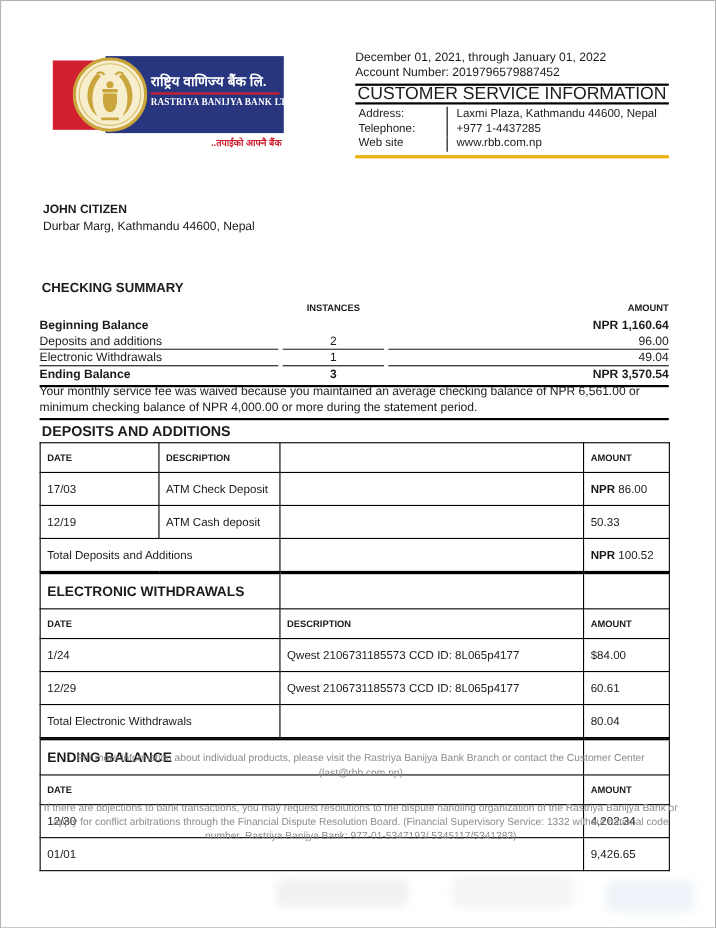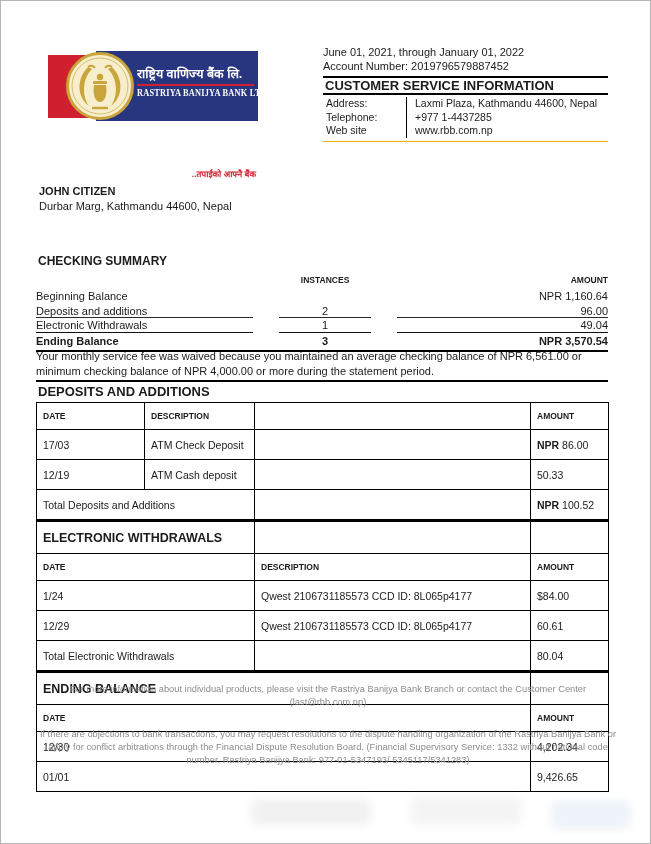--- a/index.html
+++ b/index.html
@@ -20,44 +20,44 @@
     font-weight:bold; font-size:12.5px; white-space:nowrap; overflow:hidden;
   }
   .logo-rule { position:absolute; left:89px; top:33px; width:117px; height:2px; background:#d01f2f; }
   .logo-en {
     position:absolute; left:89px; top:37px; color:#fff; font-weight:bold;
     font-size:9.5px; font-family:"Liberation Serif", serif; white-space:nowrap;
     transform:scaleX(0.88); transform-origin:left center; letter-spacing:0.2px;
   }
   .logo-tagline {
     position:absolute; left:50px; top:73px; width:158px; text-align:right;
-    color:#d01f2f; font-weight:bold; font-size:8.5px; white-space:nowrap;margin-top:44px;
+    color:#d01f2f; font-weight:bold; font-size:8.5px; white-space:nowrap;
   }
 
   
   .hdr { position:absolute; left:322px; top:44px; width:285px; font-size:11px; }
   .hdr-line { line-height:14px; }
   .csi { margin-top:3px; border-top:2.5px solid #000; }
-  .csi-title { font-weight:bold; font-size:13px; line-height:15px; padding-left:2px; border-bottom:2.5px solid #000; }
-  .csi-rows { border-bottom:1px solid #eab308; padding:2px 0 3px 0; }
+  .csi-title { font-weight:normal; font-size:16px; line-height:15px; padding-left:2px; border-bottom:2.5px solid #000; }
+  .csi-rows { border-bottom:3px solid #eab308; padding:2px 0 3px 0; }
   .csi-row { display:flex; line-height:13.5px; font-size:10.5px; }
   .csi-label { width:80px; padding-left:3px; border-right:1px solid #000; }
   .csi-value { flex:1; padding-left:8px; }
 
   
   .customer { position:absolute; left:38px; top:183px; font-size:11px; line-height:15px; }
   .customer .name { font-weight:bold; }
 
   
   .sum { position:absolute; left:35px; top:253px; width:572px; font-size:11px; }
   .sum-title { font-weight:bold; font-size:12px; margin:0 0 5px 2px; }
-  .sumrow { display:flex; gap:26px; height:14.5px; line-height:14px; }
+  .sumrow { display:flex; gap:4px; height:14.5px; line-height:14px; }
   .sc1 { width:38%; } .sc2 { width:16%; text-align:center; } .sc3 { flex:1; text-align:right; }
   .sumhead { font-size:8.5px; font-weight:bold; height:16px; }
-  .sum-b { font-weight:normal; }
+  .sum-b { font-weight:bold; }
   .rb > div { border-bottom:1.2px solid #2a2a2a; }
   .rb2 > div { border-bottom:1.8px solid #111; }
   .sum-end { border-bottom:2.5px solid #000; font-weight:bold; height:17px; line-height:16px; }
 
   .note { position:absolute; left:35px; top:348px; width:566px; font-size:11px; line-height:14.5px; }
 
   
   .tables { position:absolute; left:35px; top:379px; width:572px; }
   .sec-head { border-top:2.5px solid #000; font-weight:bold; font-size:13px; padding:2px 2px 3px 2px; }
   table.tbl { border-collapse:collapse; width:572px; table-layout:fixed; font-size:10.5px; }
@@ -99,21 +99,21 @@
       <circle cx="34" cy="25" r="3.2" fill="#c9a53b"></circle>
       <path d="M26 56 h16" stroke="#c9a53b" stroke-width="2.5"></path>
     </svg>
     <div class="logo-np">राष्ट्रिय वाणिज्य बैंक लि.</div>
     <div class="logo-rule"></div>
     <div class="logo-en">RASTRIYA BANIJYA BANK LTD.</div>
     <div class="logo-tagline">..तपाईंको आफ्नै बैंक</div>
   </div>
 
   <div class="hdr">
-    <div class="hdr-line">June 01, 2021,  through January 01, 2022</div>
+    <div class="hdr-line">December 01, 2021,  through January 01, 2022</div>
     <div class="hdr-line"><span>Account Number:</span> <span>2019796579887452</span></div>
     <div class="csi">
       <div class="csi-title">CUSTOMER SERVICE INFORMATION</div>
       <div class="csi-rows">
         <div class="csi-row">
           <div class="csi-label">Address:</div>
           <div class="csi-value">Laxmi Plaza, Kathmandu 44600, Nepal</div>
         </div>
         <div class="csi-row">
           <div class="csi-label">Telephone:</div>

